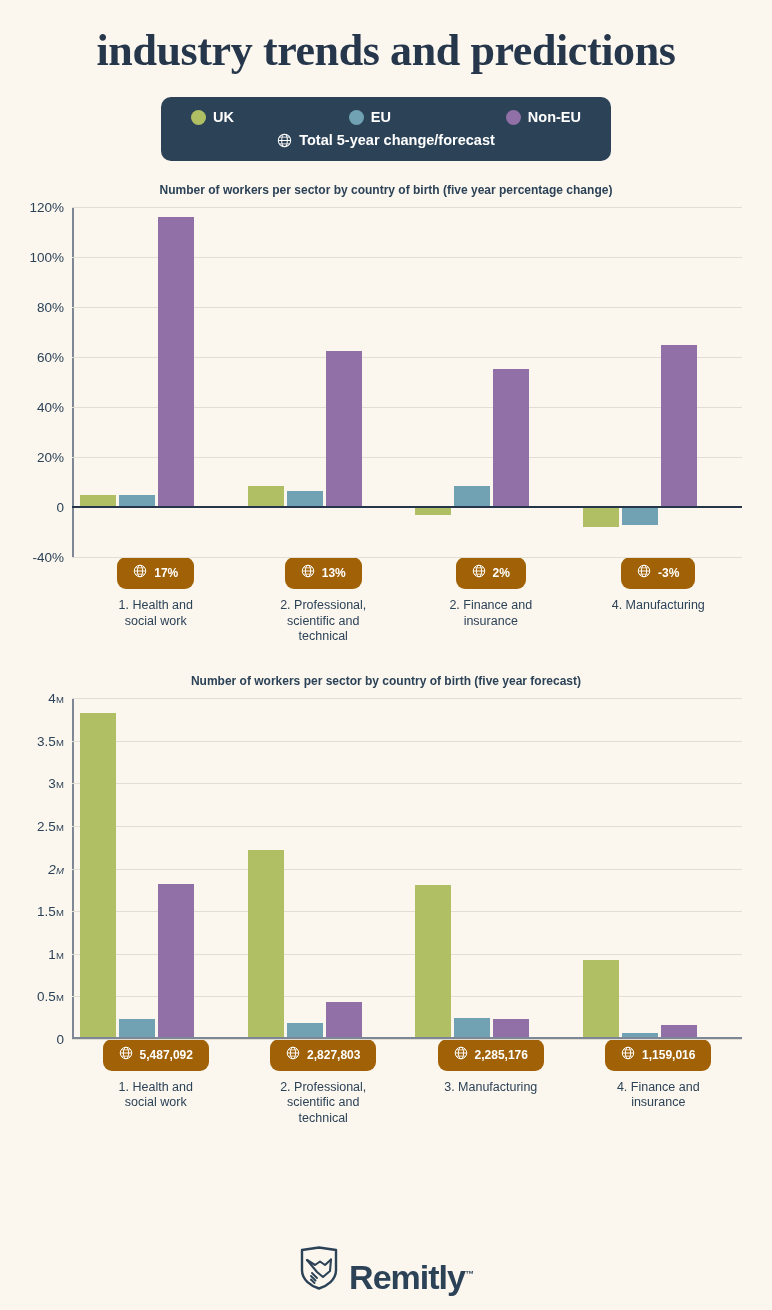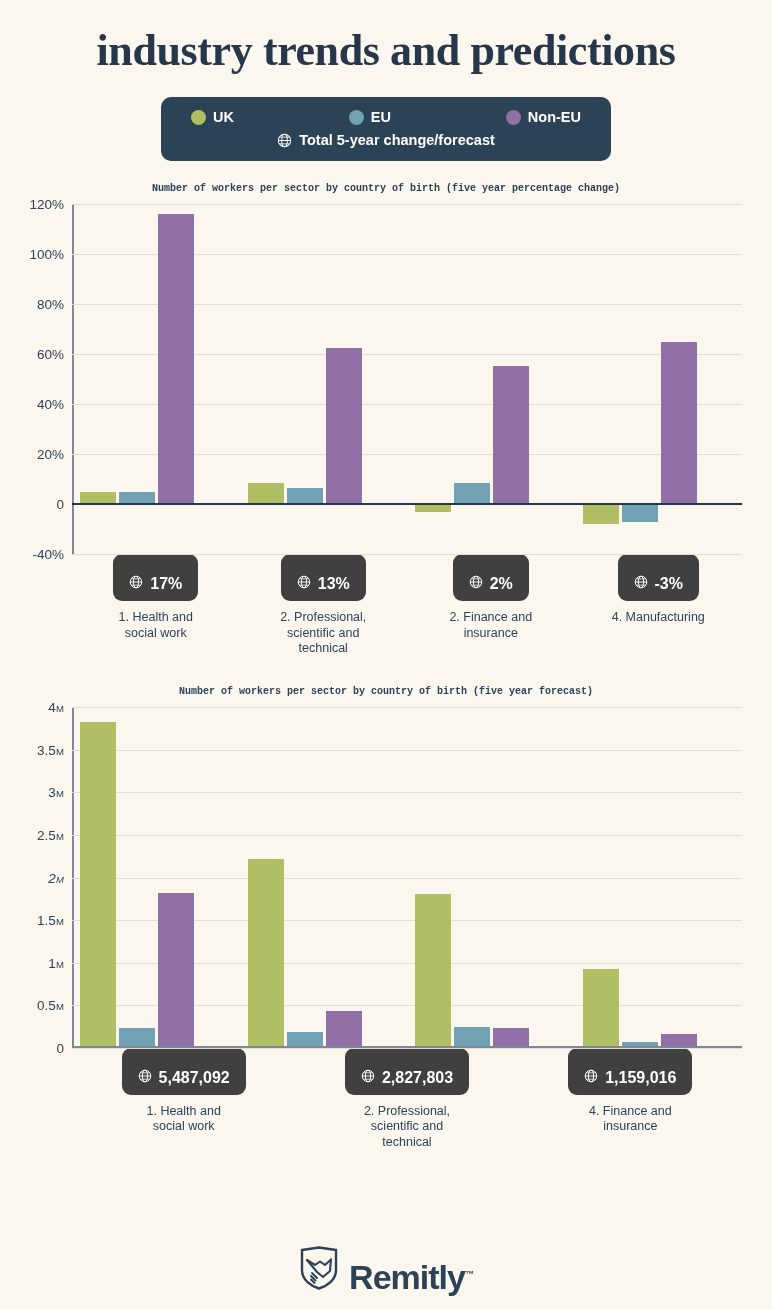--- a/index.html
+++ b/index.html
@@ -32,25 +32,24 @@
   }
   .legend-row1{display:flex;justify-content:space-between;align-items:center;gap:20px;font-size:14.5px;font-weight:700;}
   .legend-item{display:flex;align-items:center;gap:7px;}
   .swatch{width:15px;height:15px;border-radius:50%;display:inline-block;}
   .legend-row2{display:flex;justify-content:center;align-items:center;gap:7px;margin-top:7px;font-size:14.5px;font-weight:700;}
   .globe{display:inline-block;width:15px;height:15px;}
   .globe svg{display:block;}
 
   .chart-title{
     text-align:center;
-    font-size:10px;
+    font-size:12px;
     font-weight:700;
     color:#2c4257;
     margin-top:22px;
-    font-family:Liberation Mono, monospace;
   }
   .chart-block{position:relative;}
 
   .plot{
     position:relative;
     margin:10px 30px 0 72px;
     box-sizing:border-box;
   }
   .ylabels{position:absolute;left:-70px;top:0;width:62px;height:100%;}
   .ylabel{
@@ -65,23 +64,23 @@
   .axis-zero{position:absolute;left:0;right:0;height:2px;background:#25364a;}
   .axis-base{position:absolute;left:0;right:0;height:2px;background:#7d8795;}
 
   .groups{position:absolute;left:0;right:0;top:0;bottom:0;display:flex;}
   .group{flex:1;position:relative;display:flex;align-items:flex-end;justify-content:center;gap:0px;}
   .bar{position:absolute;width:36px;}
 
   .badges{display:flex;margin:0 30px 0 72px;}
   .badge-cell{flex:1;display:flex;flex-direction:column;align-items:center;}
   .badge{
-    background:#404040;color:#fff;border-radius:9px;
-    padding:21px 16px 8px 16px;
-    font-size:16px;font-weight:700;
+    background:#a16207;color:#fff;border-radius:9px;
+    padding:7px 16px 8px 16px;
+    font-size:12px;font-weight:700;
     display:flex;align-items:center;gap:7px;
     white-space:nowrap;
   }
   .cat-label{
     margin-top:9px;
     text-align:center;
     font-size:12.5px;
     font-weight:400;
     color:#2c4257;
     line-height:1.22;
@@ -340,20 +339,35 @@
       </div>
       <div class="badge-cell">
         <div class="badge">
           <span><svg width="14" height="14" viewBox="0 0 16 16">
               <circle cx="8" cy="8" r="6.6" fill="none" stroke="#ffffff" stroke-width="1.1"></circle>
               <ellipse cx="8" cy="8" rx="3" ry="6.6" fill="none" stroke="#ffffff" stroke-width="1.1"></ellipse>
               <line x1="1.4" y1="8" x2="14.6" y2="8" stroke="#ffffff" stroke-width="1.1"></line>
               <line x1="2.6" y1="4.4" x2="13.4" y2="4.4" stroke="#ffffff" stroke-width="0.9"></line>
               <line x1="2.6" y1="11.6" x2="13.4" y2="11.6" stroke="#ffffff" stroke-width="0.9"></line>
             </svg></span>
+          <span>2,285,176</span>
+        </div>
+        <div class="cat-label">
+          <div>3. Manufacturing</div>
+        </div>
+      </div>
+      <div class="badge-cell">
+        <div class="badge">
+          <span><svg width="14" height="14" viewBox="0 0 16 16">
+              <circle cx="8" cy="8" r="6.6" fill="none" stroke="#ffffff" stroke-width="1.1"></circle>
+              <ellipse cx="8" cy="8" rx="3" ry="6.6" fill="none" stroke="#ffffff" stroke-width="1.1"></ellipse>
+              <line x1="1.4" y1="8" x2="14.6" y2="8" stroke="#ffffff" stroke-width="1.1"></line>
+              <line x1="2.6" y1="4.4" x2="13.4" y2="4.4" stroke="#ffffff" stroke-width="0.9"></line>
+              <line x1="2.6" y1="11.6" x2="13.4" y2="11.6" stroke="#ffffff" stroke-width="0.9"></line>
+            </svg></span>
           <span>1,159,016</span>
         </div>
         <div class="cat-label">
           <div>4. Finance and</div>
           <div>insurance</div>
         </div>
       </div>
     </div>
 </div>
 

